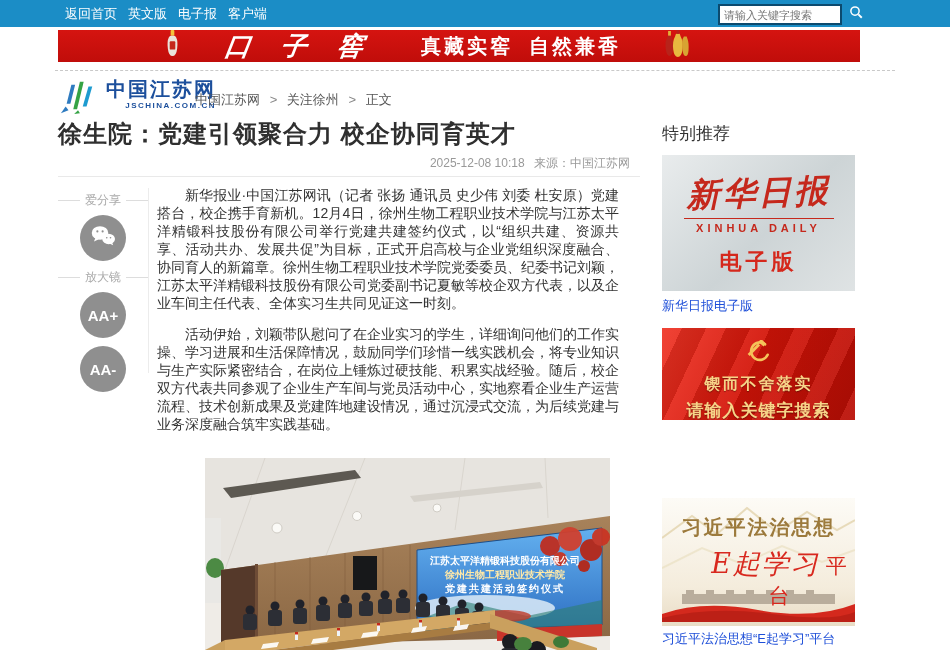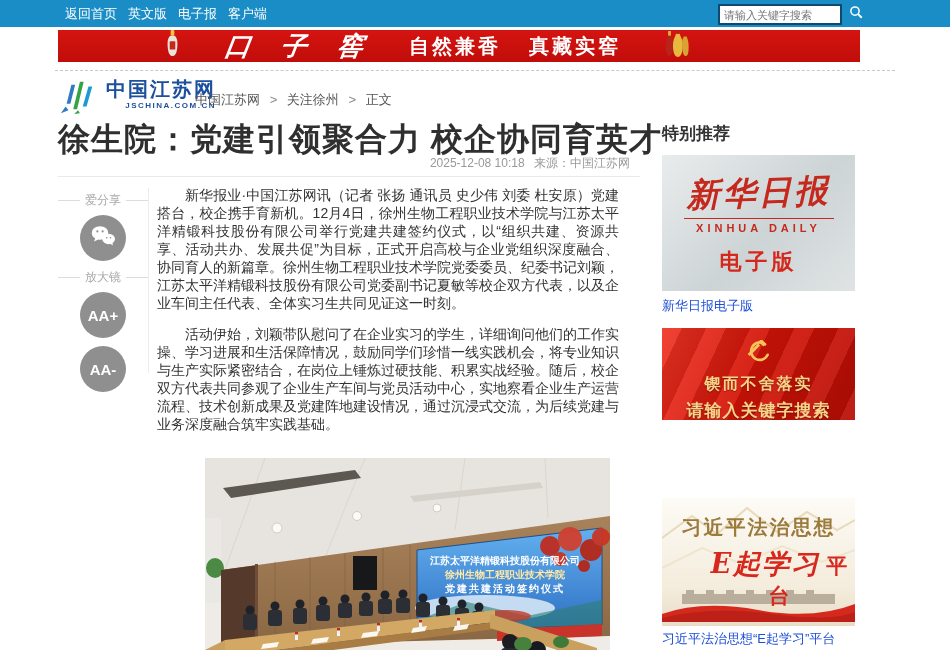--- a/index.html
+++ b/index.html
@@ -25,59 +25,59 @@
   
   .header-row{position:absolute;left:55px;top:70px;width:840px;height:50px;border-top:1px dashed #c9c9c9;}
   .logo{position:absolute;left:3px;top:7px;display:flex;align-items:flex-start;cursor:pointer;}
   .logo-text{margin-left:8px;}
   .site-name{color:#1c4f9c;font-size:20px;font-weight:bold;letter-spacing:2px;line-height:22px;}
   .site-domain{color:#1c4f9c;font-size:8px;letter-spacing:1.5px;font-weight:bold;margin-top:1px;text-align:right;}
   .breadcrumb{position:absolute;left:140px;top:20px;font-size:13px;color:#555;white-space:nowrap;}
   .breadcrumb span{cursor:pointer;}
   .breadcrumb .sep{color:#888;margin:0 6px;cursor:default;}
   
-  .article-title{position:absolute;left:58px;top:118px;font-size:32px;font-weight:bold;color:#2f2f2f;letter-spacing:1px;}
+  .article-title{position:absolute;left:58px;top:118px;font-size:24px;font-weight:bold;color:#2f2f2f;letter-spacing:1px;}
   .date-row{position:absolute;left:58px;top:155px;width:572px;text-align:right;font-size:12px;color:#999;}
   .date-row span{margin-left:6px;margin-top:43px;}
   .head-divider{position:absolute;left:58px;top:176px;width:582px;height:0;border-top:1px solid #e9e9e9;}
   
   .share-col{position:absolute;left:58px;top:186px;width:90px;}
   .share-label{display:flex;align-items:center;gap:5px;color:#aaa;font-size:12px;margin:6px 0 4px;}
   .share-label .dash{flex:1;height:1px;background:#ddd;}
   .share-circle{width:46px;height:46px;border-radius:50%;background:#8f8f8f;margin:6px auto 8px;display:flex;align-items:center;justify-content:center;color:#fff;font-weight:bold;font-size:15px;cursor:pointer;}
   .v-divider{position:absolute;left:148px;top:188px;width:1px;height:185px;background:#ececec;}
   
   .article-body{position:absolute;left:157px;top:186px;width:462px;}
   .article-body p{margin:0 0 13px;font-size:14px;line-height:18px;color:#333;text-indent:2em;text-align:justify;}
   .photo{position:absolute;left:205px;top:458px;width:405px;height:192px;overflow:hidden;background:#ddd;}
   .photo svg{display:block;}
   
   .sidebar{position:absolute;left:660px;top:0;width:235px;height:650px;}
-  .sidebar-title{position:absolute;left:2px;top:122px;font-size:17px;font-weight:bold;color:#333;}
+  .sidebar-title{position:absolute;left:2px;top:122px;font-size:17px;font-weight:normal;color:#333;}
   .card{position:absolute;left:2px;width:193px;overflow:hidden;cursor:pointer;}
   .caption{position:absolute;left:2px;font-size:13px;color:#1d4ed8;white-space:nowrap;cursor:pointer;}
   
   .card1{top:155px;height:136px;background:linear-gradient(135deg,#e9eced 0%,#cdd4d6 55%,#dfe3e4 100%);text-align:center;}
   .xh-title{margin-top:16px;font-family:"DejaVu Serif","Liberation Serif",serif;font-style:italic;font-weight:bold;font-size:33px;color:#c5281c;letter-spacing:3px;transform:rotate(-2deg);}
   .xh-line{width:150px;height:1px;background:#c5281c;margin:2px auto 3px;}
   .xh-sub{font-size:11px;font-weight:bold;letter-spacing:4px;color:#c5281c;}
   .xh-badge{margin-top:13px;font-size:22px;font-weight:bold;color:#d5281c;letter-spacing:4px;}
   .cap1{top:297px;}
   
   .card2{top:328px;height:92px;background:linear-gradient(115deg,#f03526 0%,#d41408 45%,#b80d04 100%);text-align:center;}
   .card2 .folds{position:absolute;inset:0;background:repeating-linear-gradient(115deg,rgba(255,255,255,.07) 0 18px,rgba(0,0,0,.10) 18px 40px);}
   .card2 .emblem{position:relative;margin-top:12px;}
   .flag-l1{position:relative;color:#f7d488;font-family:"DejaVu Serif","Liberation Serif",serif;font-weight:bold;font-size:16px;letter-spacing:2px;margin-top:4px;text-shadow:0 1px 1px rgba(0,0,0,.35);}
   .flag-l2{position:relative;color:#f7d488;font-family:"DejaVu Serif","Liberation Serif",serif;font-weight:bold;font-size:17px;letter-spacing:1px;margin-top:4px;text-shadow:0 1px 1px rgba(0,0,0,.35);}
   .cap2{top:466px;margin-top:42px;}
   
   .card3{top:498px;height:128px;background:linear-gradient(#fdfbf6 0%,#f4ecdc 70%,#e9ddc6 100%);text-align:center;}
   .card3 .mountains{position:absolute;left:0;top:0;}
   .law-l1{position:relative;margin-top:16px;color:#9c7a3c;font-weight:bold;font-size:20px;letter-spacing:2px;font-family:"DejaVu Serif","Liberation Serif",serif;}
-  .law-l2{position:relative;margin-top:5px;font-weight:bold;color:#d8281e;padding-left:44px;}
+  .law-l2{position:relative;margin-top:5px;font-weight:normal;color:#d8281e;padding-left:44px;}
   .law-e{font-size:27px;font-style:italic;font-family:"DejaVu Serif","Liberation Serif",serif;letter-spacing:2px;}
   .law-pt{font-size:21px;margin-left:6px;letter-spacing:3px;}
   .card3 .ribbon{position:absolute;left:0;bottom:0;}
   .cap3{top:630px;}
 </style>
 </head>
 <body>
 
 <div class="topbar">
   <div class="topbar-links">
@@ -101,22 +101,22 @@
 
 <div class="banner">
   <span class="bottle1">
     <svg width="13" height="28" viewBox="0 0 14 30">
         <rect x="5" y="0" width="4" height="6" rx="1" fill="#f3c23c"></rect>
         <path d="M3 8 Q1 12 2 20 Q3 28 7 28 Q11 28 12 20 Q13 12 11 8 Q10 6 9 6 L5 6 Q4 6 3 8" fill="#eae3da"></path>
         <rect x="4" y="12" width="6" height="9" rx="1" fill="#c5281c"></rect>
       </svg>
   </span>
   <span class="brand">口子窖</span>
+  <span class="slogan slogan1">真藏实窖</span>
   <span class="slogan slogan2">自然兼香</span>
-  <span class="slogan slogan1">真藏实窖</span>
   <span class="bottles2">
     <svg width="26" height="28" viewBox="0 0 28 30">
       <path d="M4 9 Q2 13 3 21 Q4 28 7 28 Q10 28 11 21 Q12 13 10 9 L9 6 L5 6 Z" fill="#b8231a"></path>
         <rect x="5.5" y="1" width="3" height="5" fill="#e0b23a"></rect>
       <path d="M13 7 Q10 12 11 21 Q12 29 16 29 Q20 29 21 21 Q22 12 19 7 L18 4 L14 4 Z" fill="#e8b93f"></path>
         <rect x="14.5" y="0" width="3" height="4" fill="#b8231a"></rect>
       <path d="M21 10 Q20 14 21 22 Q22 28 24.5 28 Q27 28 27.5 22 Q28 14 26.5 10 L25.5 7 L22.5 7 Z" fill="#d8a332"></path>
     </svg>
   </span>
 </div>

